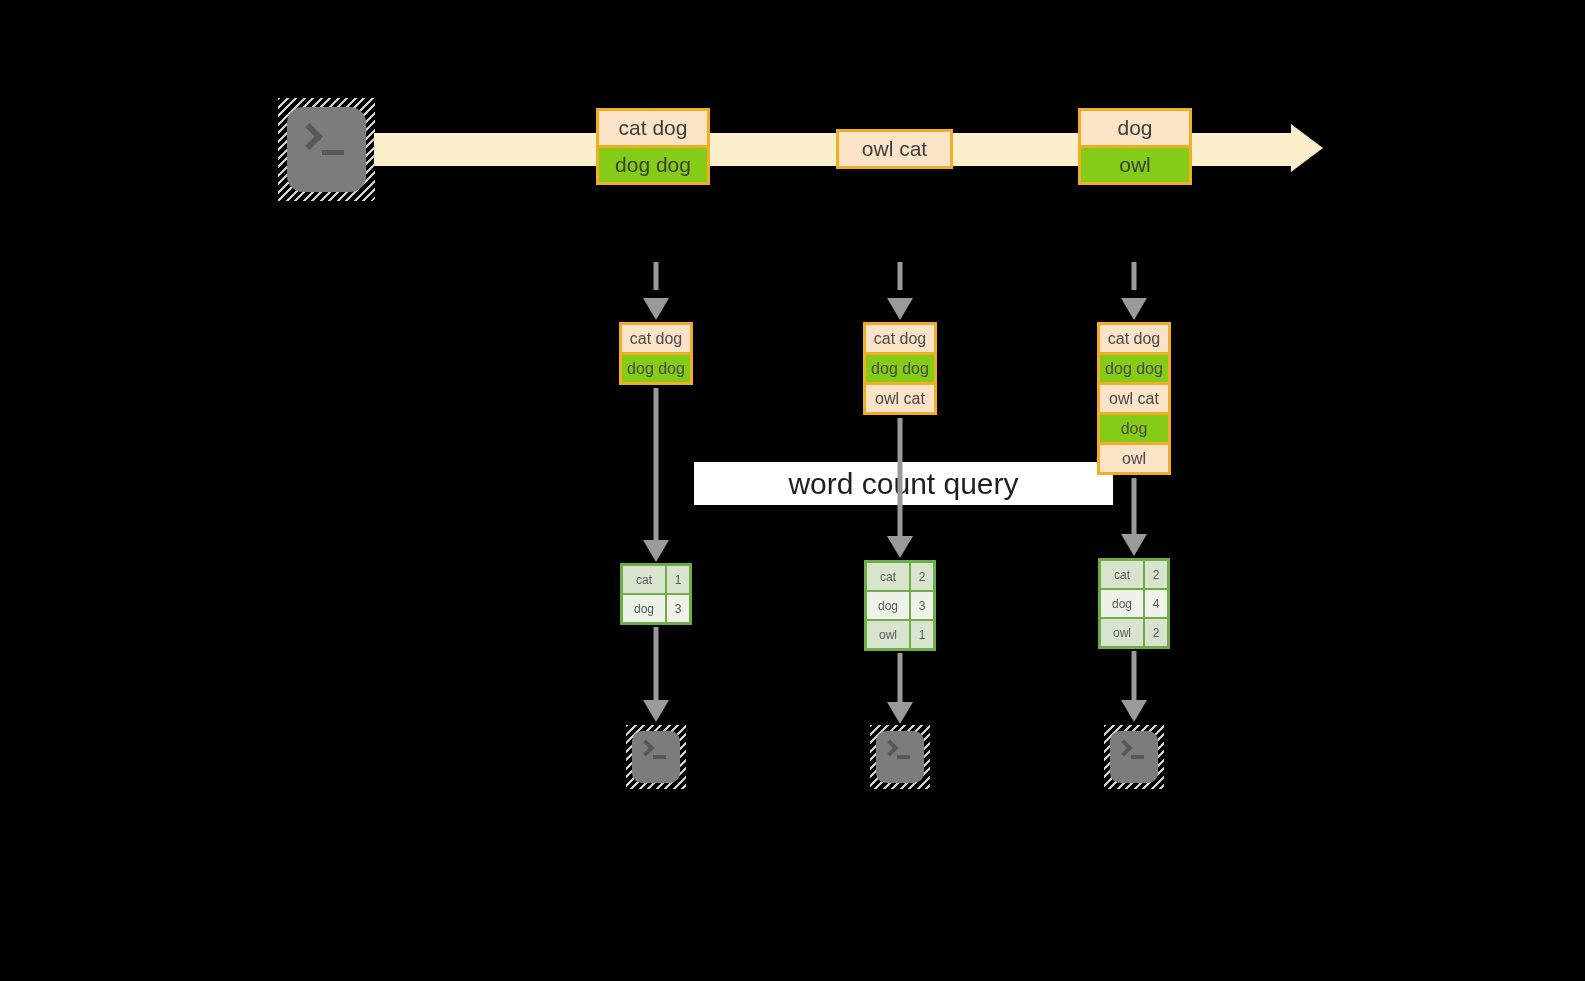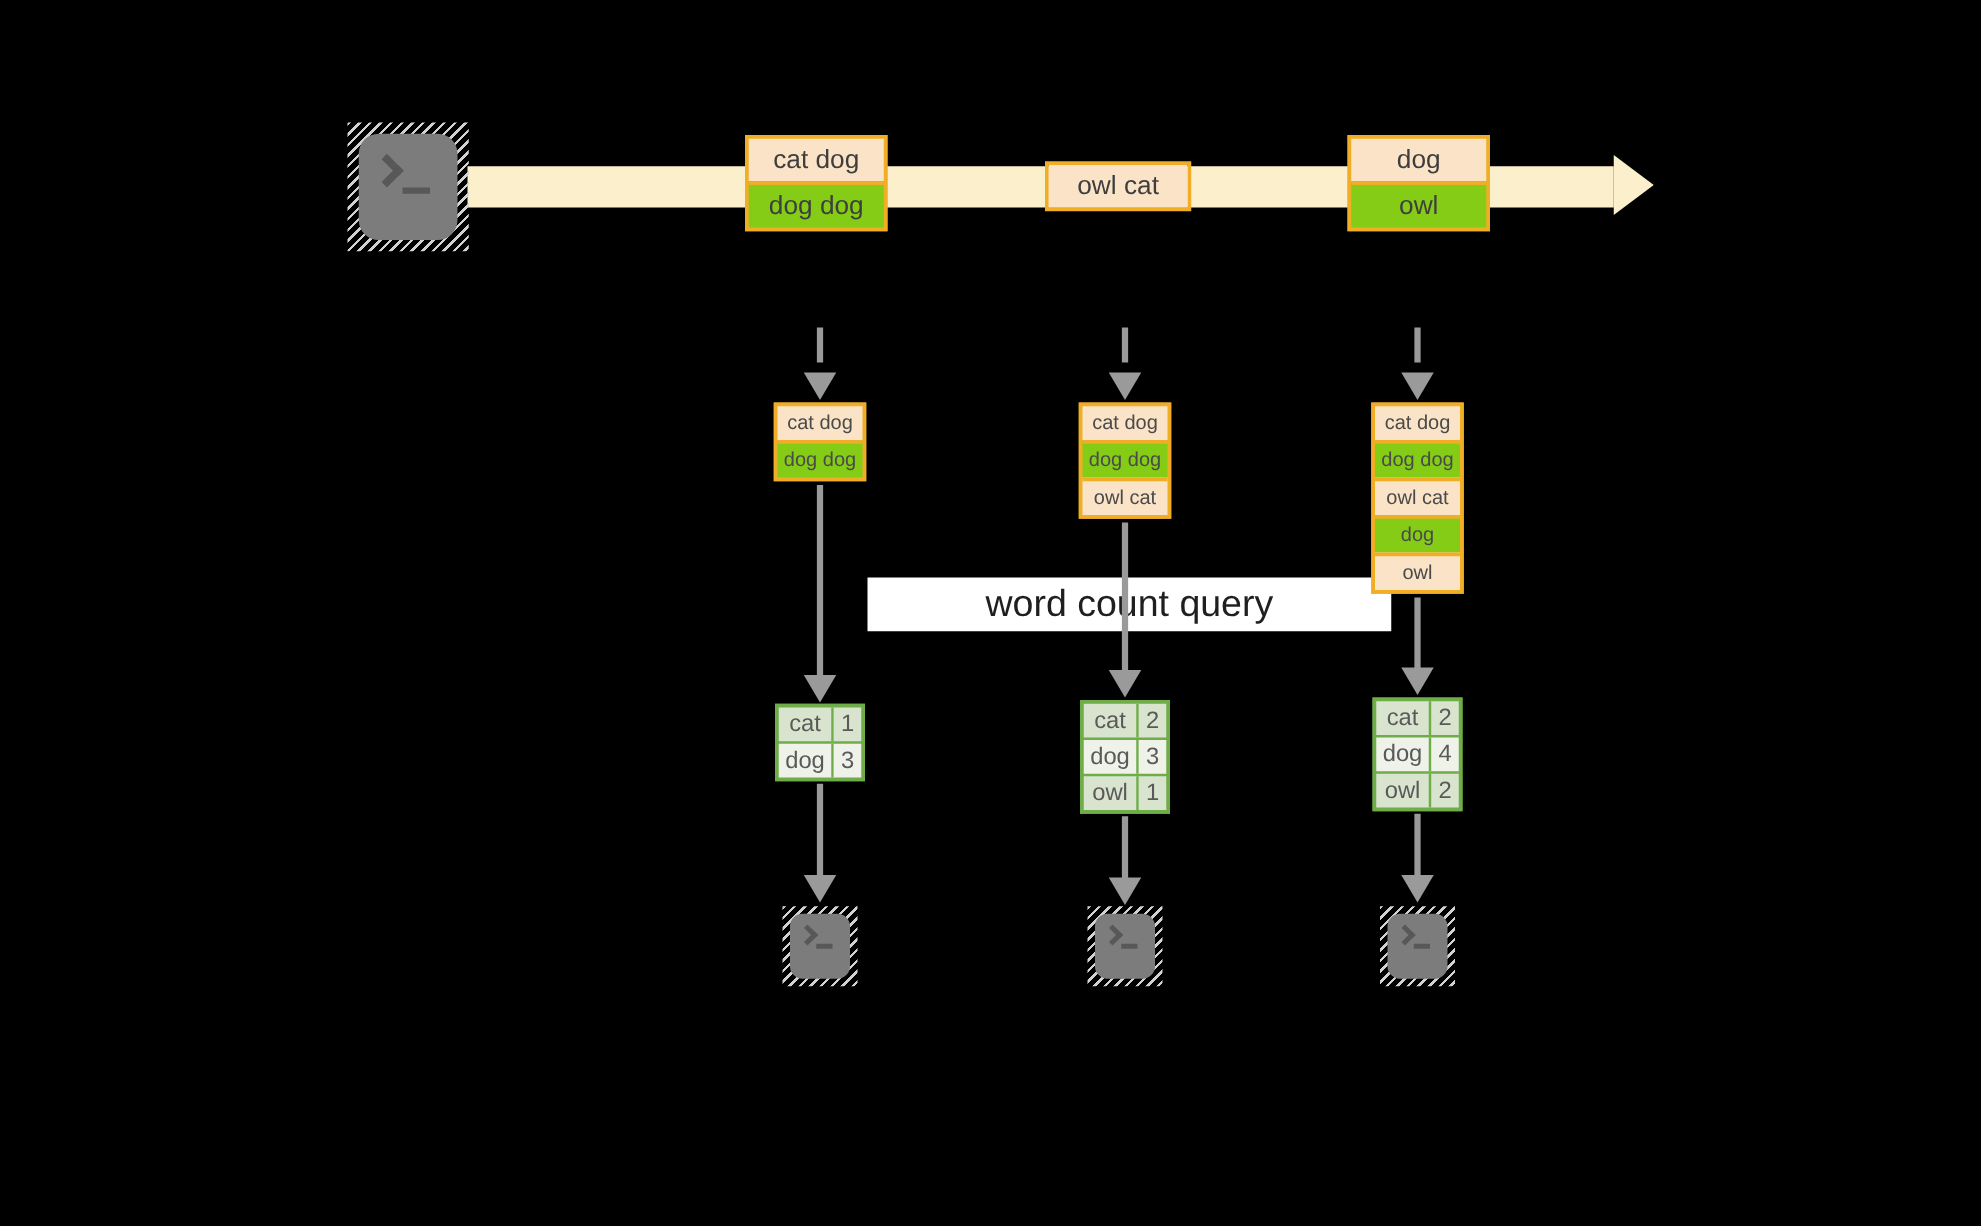--- a/index.html
+++ b/index.html
@@ -44,21 +44,21 @@
   
   .query-label{position:absolute;left:694px;top:462px;width:419px;height:43px;background:#ffffff;
                display:flex;align-items:center;justify-content:center;
                font-size:30px;color:#1f1f1f;z-index:2;}
 
   
   .wc-table{position:absolute;width:66px;border:3px solid #6FAD49;background:#6FAD49;z-index:3;}
   .wc-row{display:grid;grid-template-columns:1fr 22px;}
   .wc-row + .wc-row{border-top:2px solid #6FAD49;}
   .wc-word,.wc-num{height:27px;display:flex;align-items:center;justify-content:center;
-                   font-size:19px;color:#5a5a5a;}
+                   font-size:12px;color:#5a5a5a;}
   .wc-word{border-right:2px solid #6FAD49;}
   .row-dark .wc-word,.row-dark .wc-num{background:#D9E4CE;}
   .row-light .wc-word,.row-light .wc-num{background:#EEF2E9;}
 
   
   .overlay{position:absolute;left:0;top:0;z-index:4;pointer-events:none;}
 </style>
 </head>
 <body>
 

